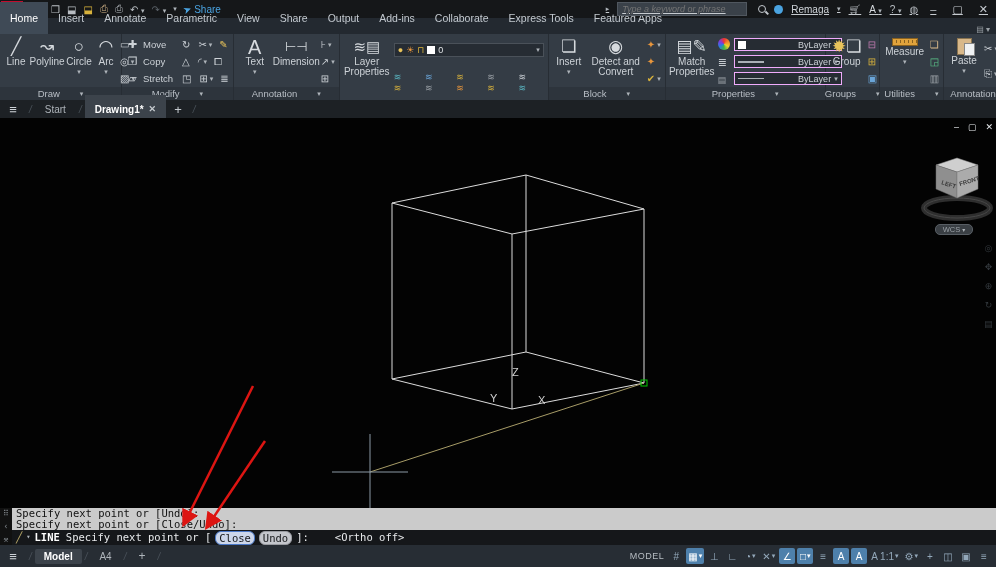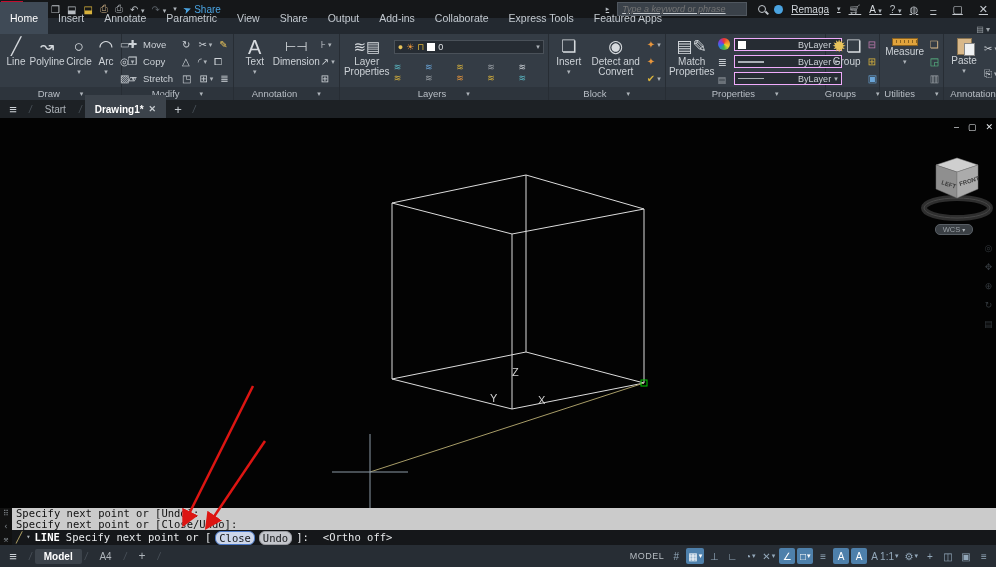--- a/index.html
+++ b/index.html
@@ -297,24 +297,20 @@
               <span style="color: rgb(154, 160, 166);">≋</span>
               <span style="color: rgb(205, 210, 215);">≋</span>
               <span style="color: rgb(216, 178, 60);">≋</span>
               <span style="color: rgb(154, 160, 166);">≋</span>
               <span style="color: rgb(232, 150, 60);">≋</span>
               <span style="color: rgb(216, 178, 60);">≋</span>
               <span style="color: rgb(90, 184, 196);">≋</span>
             </div>
         </div>
       </div>
-      <div class="panel-label">
-          <span>Layers</span>
-          <span class="caret">▾</span>
-        </div>
     </div>
 
     <div class="panel" style="width:132px">
       <div class="panel-body">
         <div class="bigtool" style="min-width:32px">
           <span class="glyph tan">❏</span>
           <span class="tlabel">Insert</span>
           <span class="caret">▾</span>
         </div>
         <div class="bigtool" style="min-width:54px">
@@ -521,21 +517,21 @@
     <div class="cmd-hist">Specify next point or [Undo]:</div>
     <div class="cmd-hist h2">Specify next point or [Close/Undo]:</div>
     <div class="cmd-active">
       <span class="slash">╱</span>
       <span class="caret">▾</span>
       <span class="cmdname">LINE</span>
       <span style="margin-left:2px">Specify next point or [</span>
       <span class="chip close">Close</span>
       <span class="chip undo">Undo</span>
       <span>]:</span>
-      <span style="margin-left:10px">&lt;Ortho off&gt;</span>
+      <span style="margin-left:22px">&lt;Ortho off&gt;</span>
     </div>
   </div>
 
   <div class="statusbar">
     <div class="sb-menu">≡</div>
     <span class="sb-sl">/</span>
     <div class="sb-tab active">Model</div>
     <span class="sb-sl">/</span>
     <div class="sb-tab">A4</div>
     <span class="sb-sl">/</span>

